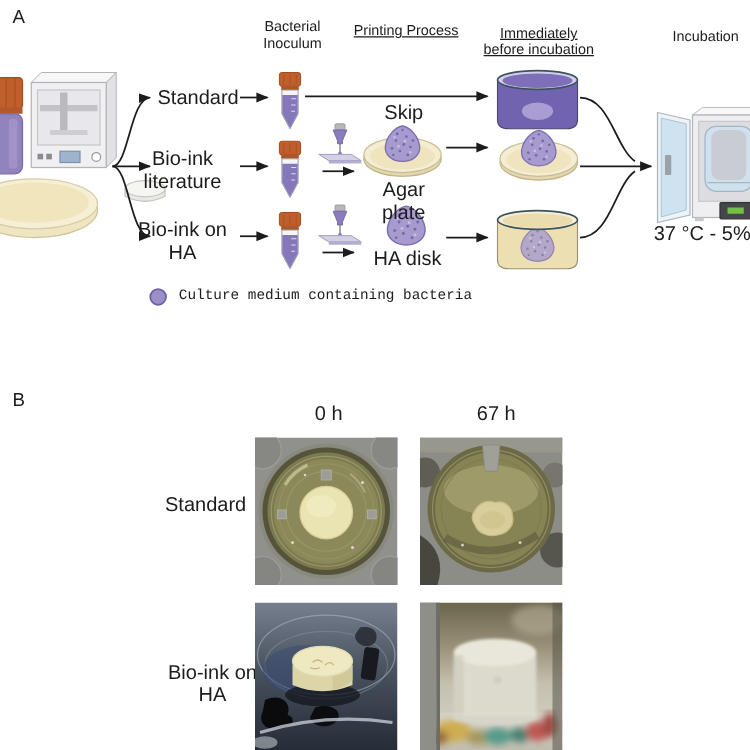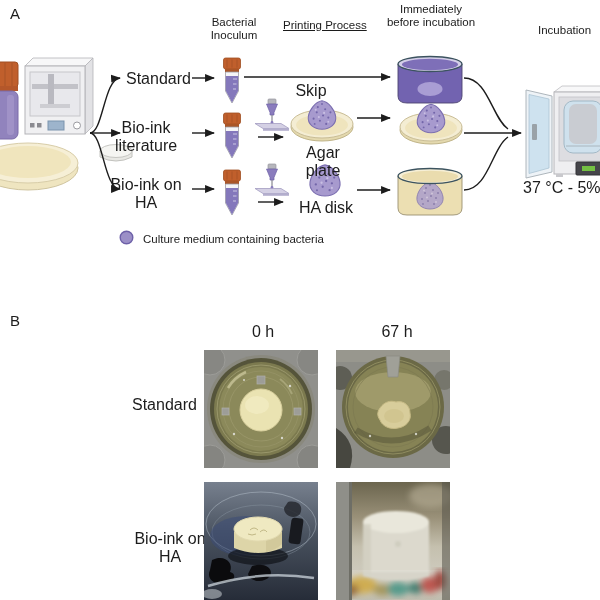--- a/index.html
+++ b/index.html
@@ -4,34 +4,34 @@
 <style>
   html,body{margin:0;padding:0;background:#fff;}
   .fig{position:relative;width:600px;height:600px;overflow:hidden;background:#fff;
        font-family:"Liberation Sans",sans-serif;color:#1c1c1c;}
   .abs{position:absolute;}
   .t{position:absolute;line-height:1.15;}
   .panel-letter{font-size:15px;}
   .hdr{font-size:11.5px;text-align:center;}
   .lbl{font-size:16px;text-align:center;}
   .nowrap{white-space:nowrap;}
-  .legend-row{position:absolute;display:flex;align-items:flex-end;gap:9px;}
+  .legend-row{position:absolute;display:flex;align-items:flex-start;gap:9px;font-family:Liberation Mono, monospace;}
   .legend-row span{font-size:11.5px;}
   svg{display:block;}
 </style>
 </head>
 <body>
 
 <div class="fig">
 
   <div class="t panel-letter" style="left:10px;top:5px;">A</div>
 
   <div class="t hdr" style="left:194px;top:16px;width:80px;">Bacterial Inoculum</div>
   <div class="t hdr nowrap" style="left:283px;top:19px;text-decoration:underline;">Printing Process</div>
-  <div class="t hdr" style="left:386px;top:3px;width:90px;">Immediately before incubation</div>
+  <div class="t hdr" style="left:386px;top:21px;width:90px;text-decoration:underline;">Immediately before incubation</div>
   <div class="t hdr nowrap" style="left:538px;top:24px;text-align:right;">Incubation</div>
 
   <svg class="abs" style="left:0;top:0" width="600" height="300" viewBox="0 0 600 300">
     <defs>
       <marker id="ah" viewBox="0 0 8 7" markerWidth="7.5" markerHeight="7" refX="6.8" refY="3" orient="auto">
         <path d="M0,0 L7.5,3 L0,6 Z" fill="#1c1c1c"></path>
       </marker>
       <g id="tubeG">
         <rect x="-8.5" y="0" width="17" height="11" rx="2" fill="#c05f2c" stroke="#9e4e22" stroke-width="0.8"></rect>
         <path d="M-5,1.5 V9.5 M0,1.5 V9.5 M5,1.5 V9.5" stroke="#a85426" stroke-width="0.9" fill="none"></path>
@@ -178,21 +178,21 @@
       <rect x="30" y="88" width="7" height="3" fill="#c9c9cd"></rect>
       <path d="M0,4 L26,10 L26,86 L0,92 Z" fill="#eef3f7" stroke="#aeb6bc"></path>
       <path d="M3,8.5 L23,13 L23,82 L3,87.5 Z" fill="#cde2ef" stroke="#a8c2d2" stroke-width="0.8" opacity="0.95"></path>
       <rect x="6" y="38" width="5" height="16" rx="1" fill="#9aa2a8"></rect>
     </g>
   </svg>
 
   <div class="t lbl nowrap" style="left:126px;top:70px;">Standard</div>
   <div class="t lbl" style="left:108px;top:119px;width:76px;">Bio-ink literature</div>
   <div class="t lbl" style="left:108px;top:176px;width:76px;">Bio-ink on HA</div>
-  <div class="t lbl" style="left:286px;top:82px;width:50px;">Skip</div>
+  <div class="t lbl" style="left:298px;top:82px;width:50px;">Skip</div>
   <div class="t lbl" style="left:287px;top:144px;width:72px;">Agar plate</div>
   <div class="t lbl" style="left:291px;top:199px;width:70px;">HA disk</div>
   <div class="t lbl nowrap" style="left:523px;top:179px;">37 °C - 5% CO2</div>
 
   <div class="legend-row" style="left:119px;top:230px;">
     <svg width="15" height="15">
       <circle cx="7.5" cy="7.5" r="6.3" stroke-width="1.4" fill="#9b8fc7"></circle>
       <circle cx="7.5" cy="7.5" r="6.3" fill="none" stroke-width="1.4" stroke="#6d60a8"></circle>
     </svg>
     <span>Culture medium containing bacteria</span>

